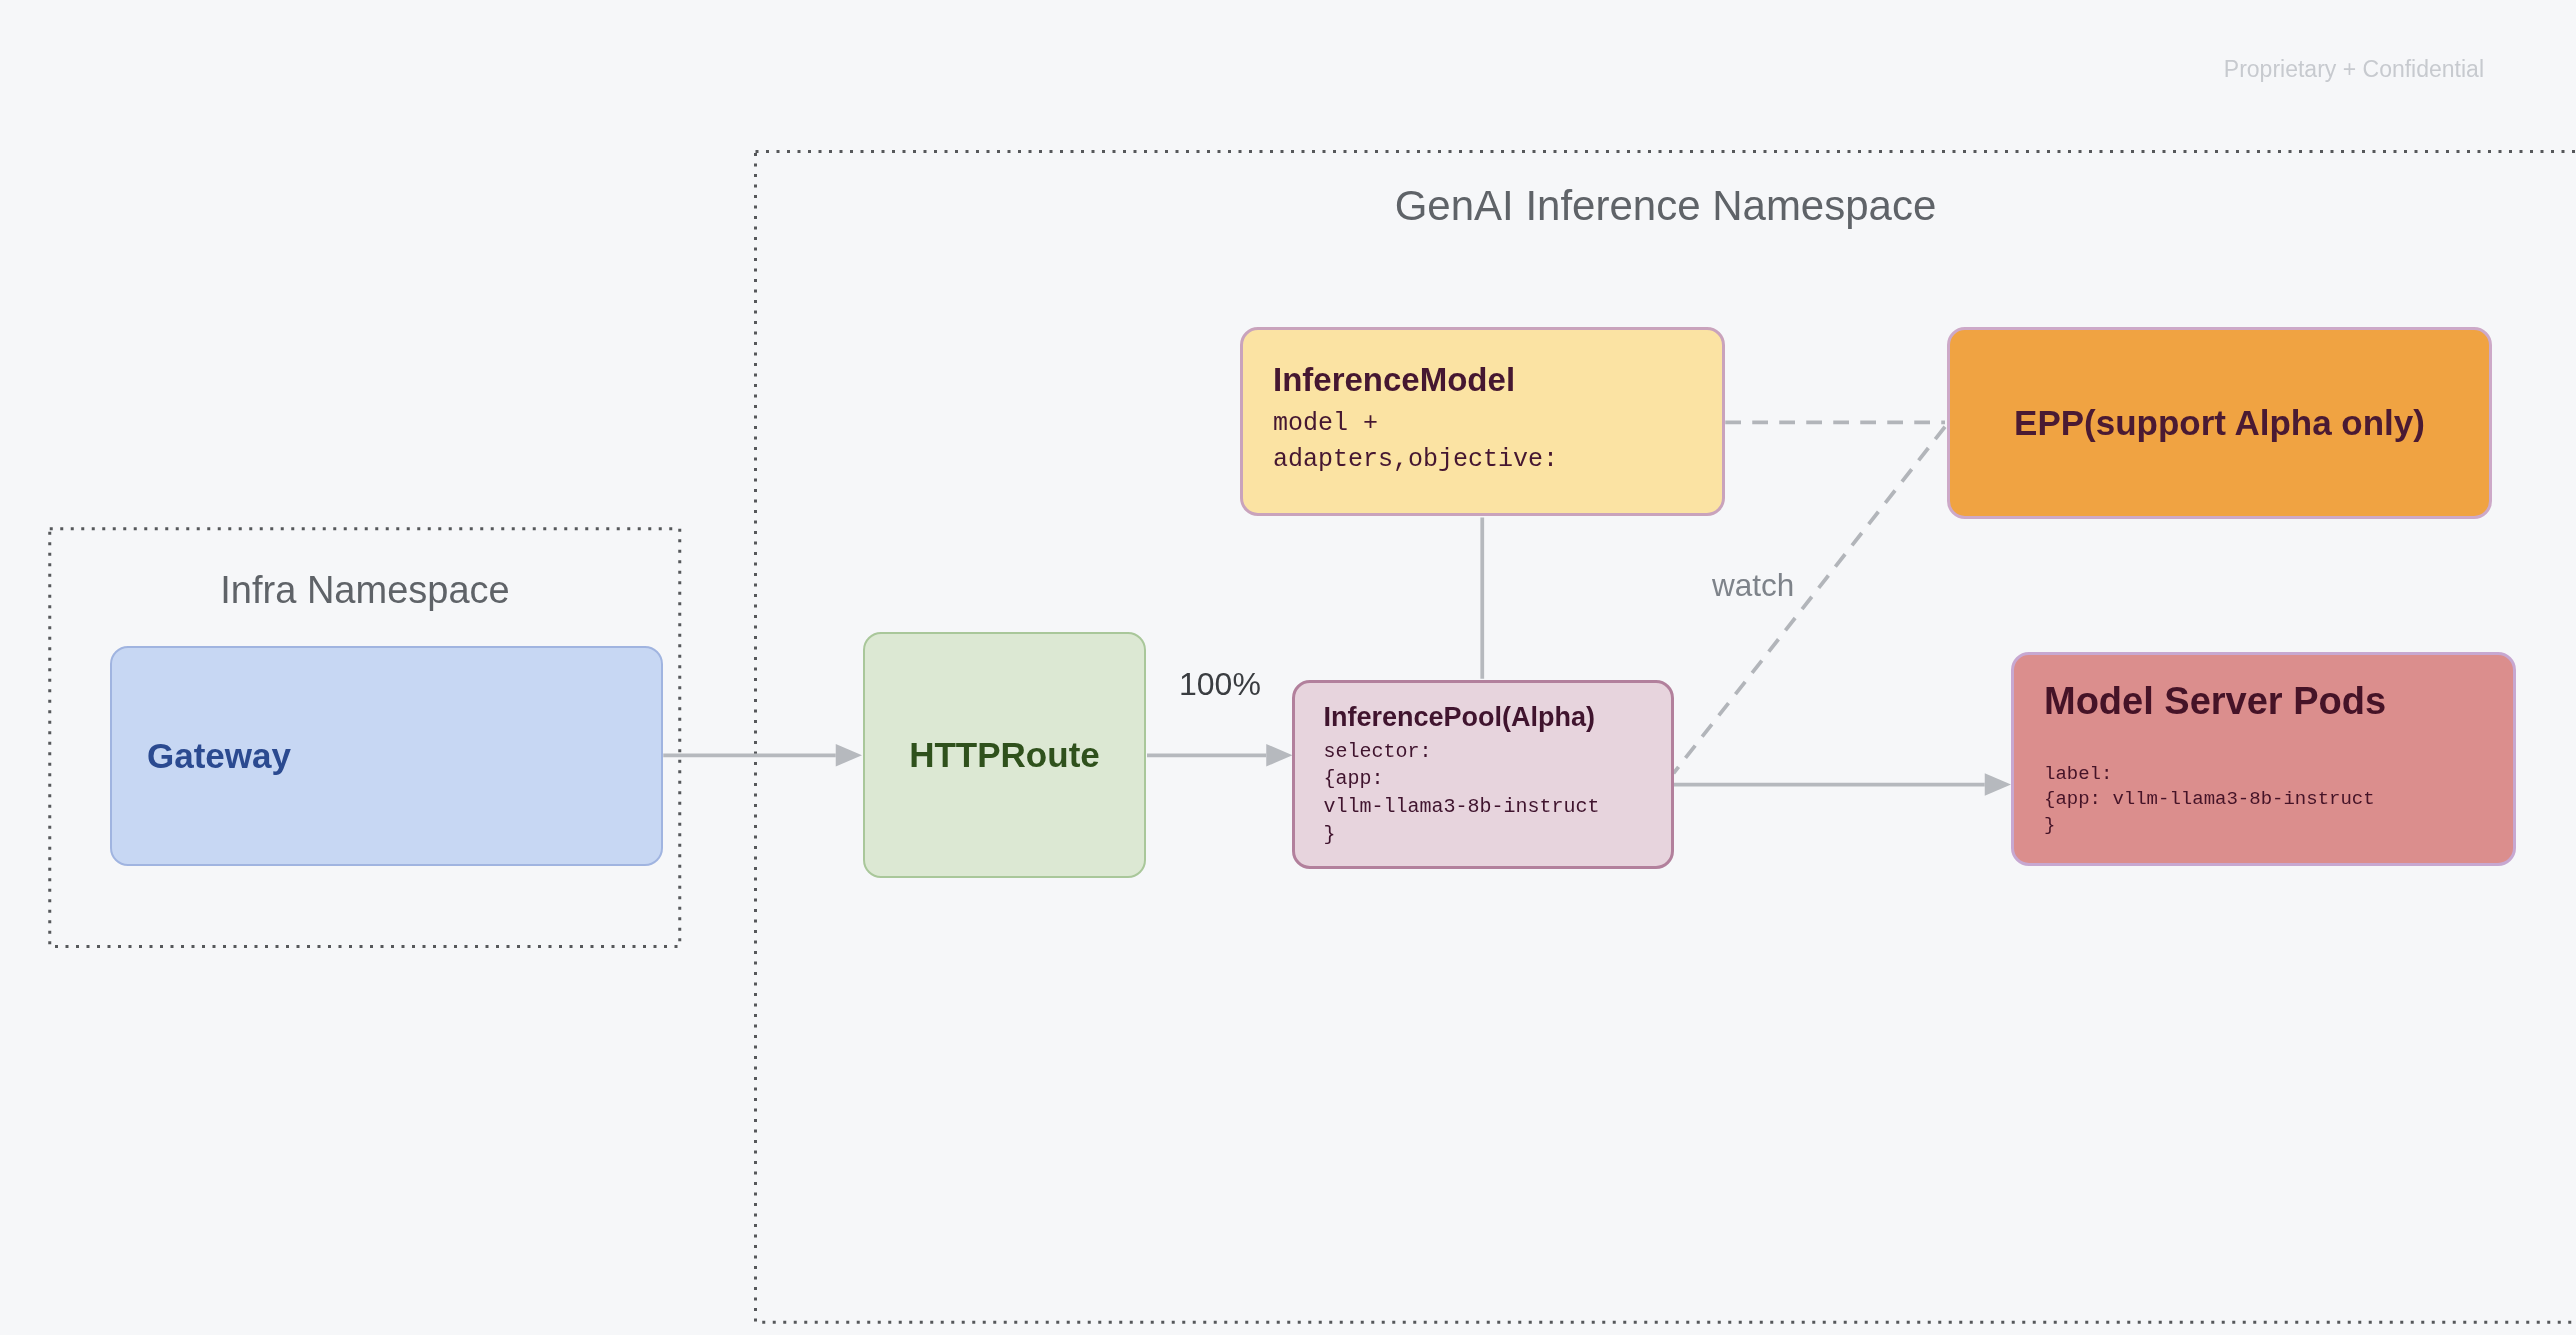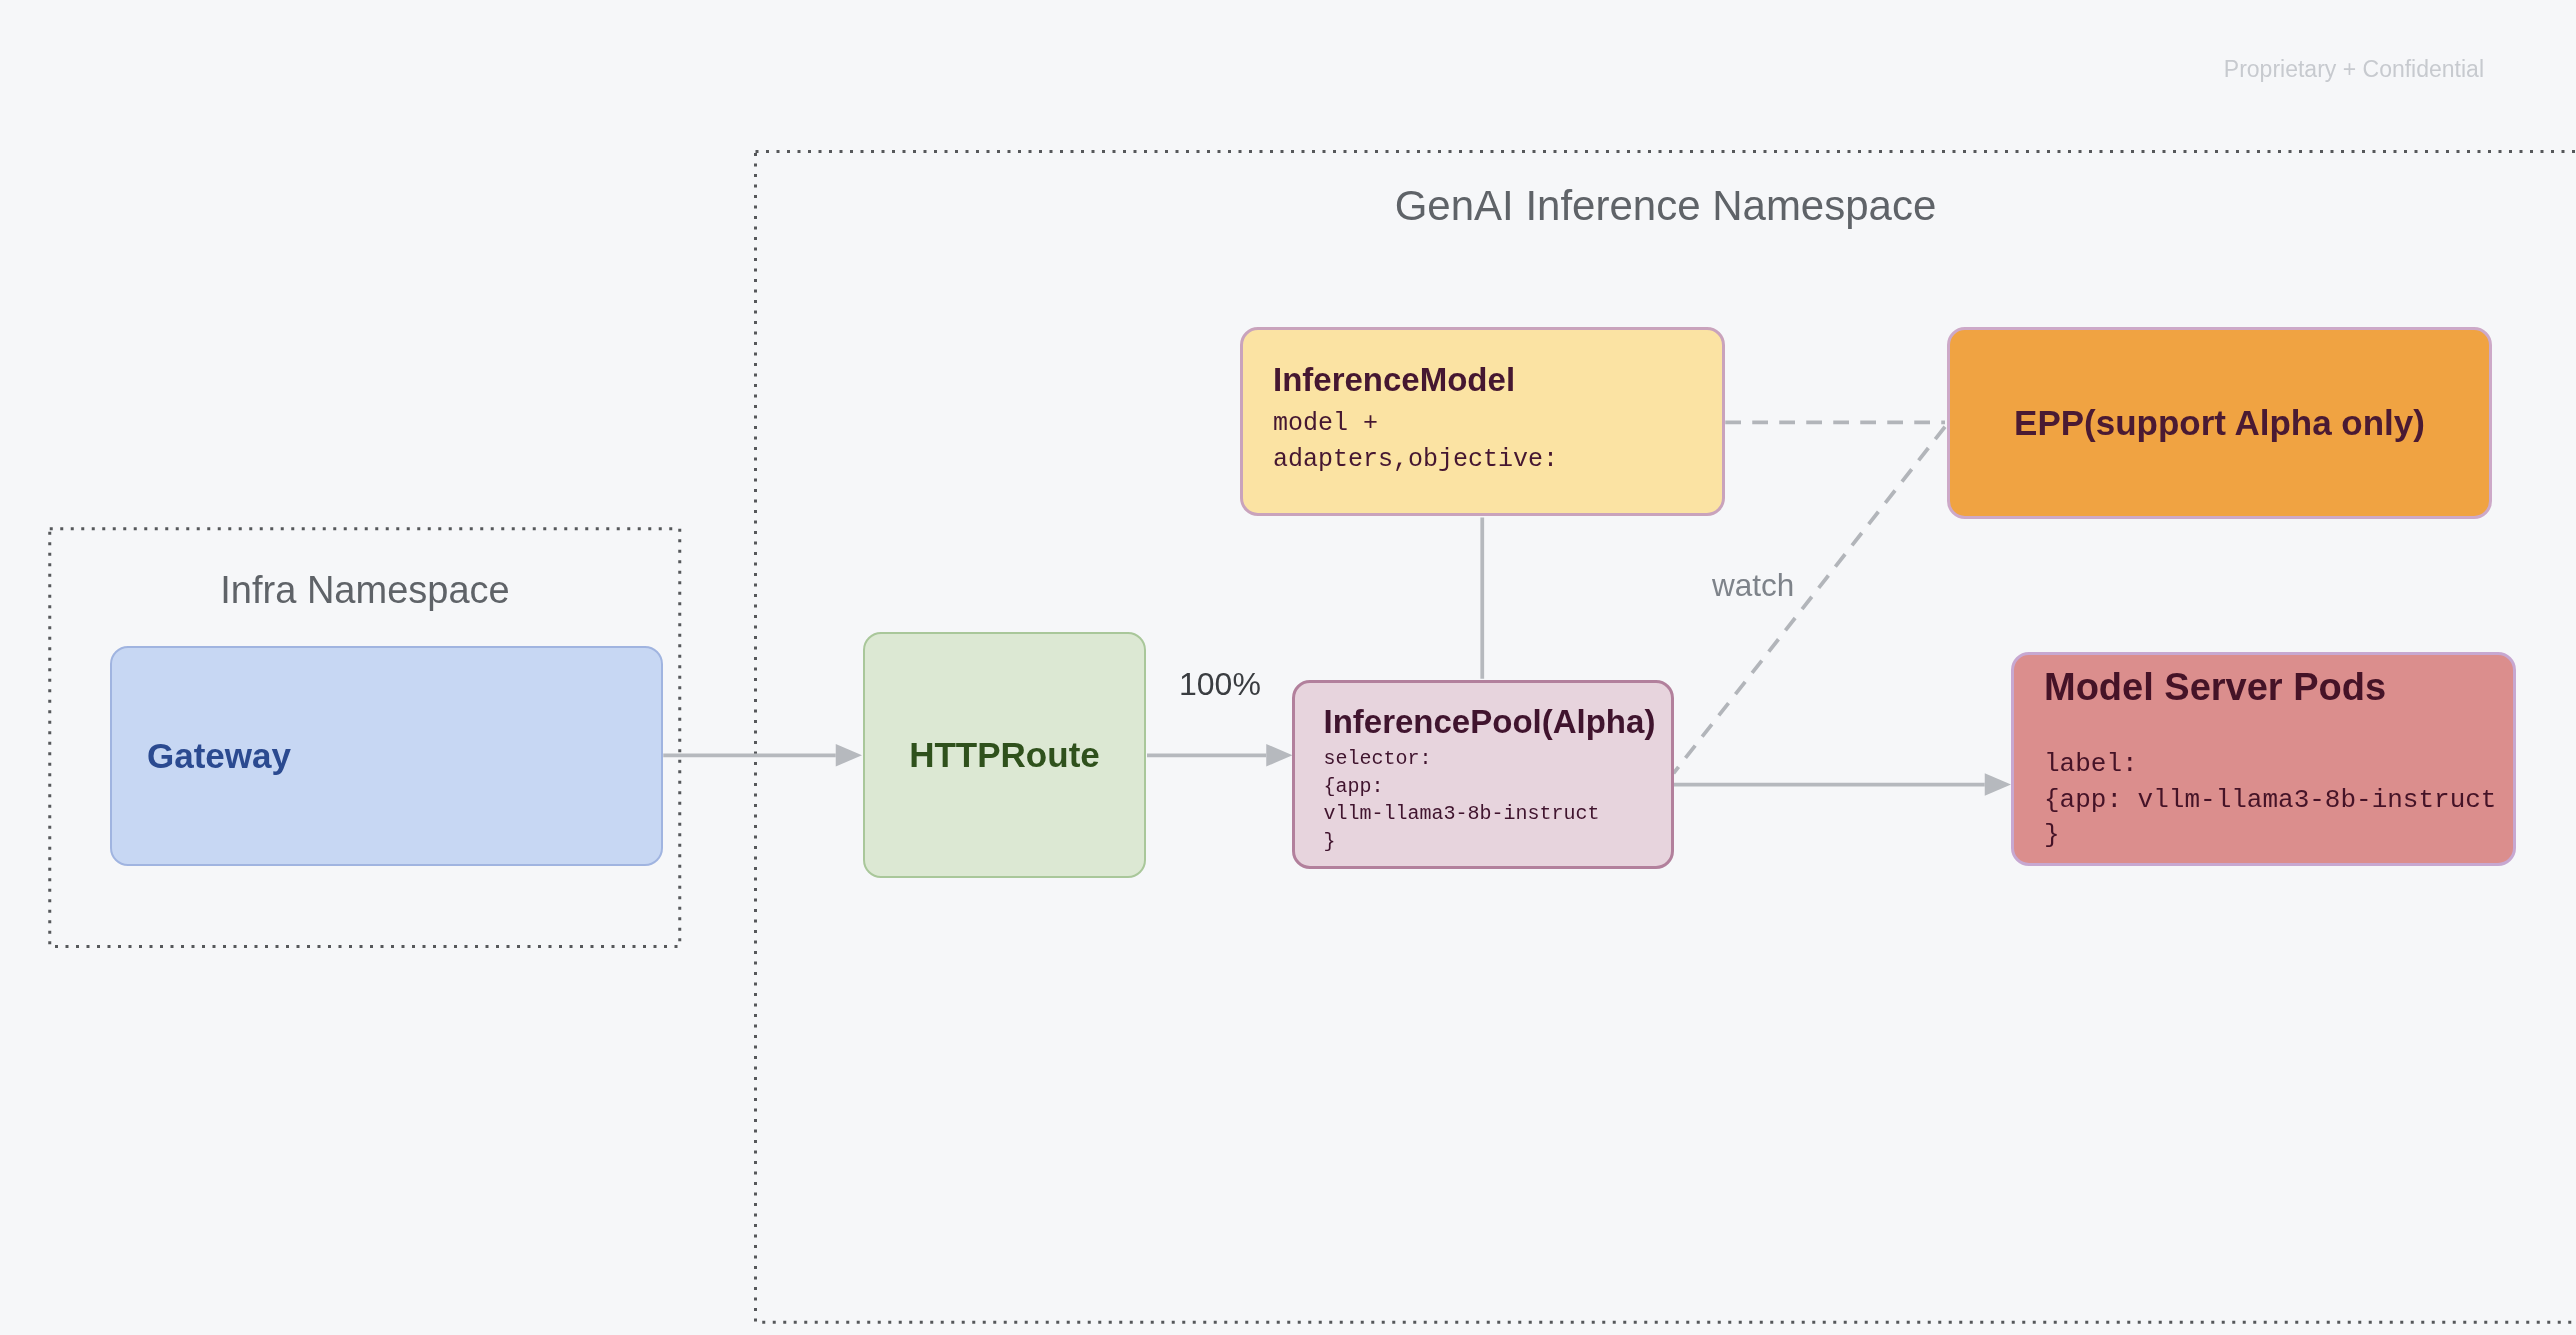--- a/index.html
+++ b/index.html
@@ -36,29 +36,29 @@
     left:1947px;top:327px;width:545px;height:192px;
     background:#f0a342;border:3px solid #cda9c8;
     display:flex;align-items:center;justify-content:center;
     font-weight:bold;font-size:35px;color:#4a1a33;white-space:nowrap;
   }
   .node-inference-pool{
     left:1292px;top:680px;width:382px;height:189px;
     background:#e7d4dd;border:3px solid #b2809c;
     padding:18px 0 0 28.5px;color:#40142e;
   }
-  .node-inference-pool .node-title{font-weight:bold;font-size:33px;line-height:1.25;margin-bottom:3px;}
+  .node-inference-pool .node-title{font-weight:bold;font-size:27px;line-height:1.25;margin-bottom:3px;}
   .node-inference-pool .code{font-family:"Liberation Mono","DejaVu Sans Mono",monospace;font-size:20px;line-height:1.38;}
   .node-model-server-pods{
     left:2011px;top:652px;width:505px;height:214px;
     background:#db8e8d;border:3px solid #c7a8d1;
     display:flex;flex-direction:column;justify-content:center;padding-left:30px;color:#451327;gap:32px;
   }
   .node-model-server-pods .node-title{font-weight:bold;font-size:38px;line-height:1.2;margin-bottom:4.5px;}
-  .node-model-server-pods .code{font-family:"Liberation Mono","DejaVu Sans Mono",monospace;font-size:26px;line-height:1.35;}
+  .node-model-server-pods .code{font-family:"Liberation Mono","DejaVu Sans Mono",monospace;font-size:19px;line-height:1.35;}
   .edge-label{position:absolute;white-space:nowrap;}
   .edge-label.pct{left:1179px;top:666px;font-size:32px;color:#3a3d41;}
   .edge-label.watch{left:1712px;top:567px;font-size:31.5px;color:#7e838a;}
   .google-partial{
     position:absolute;left:2384px;top:1326px;
     font-weight:bold;font-size:48px;color:#85888d;letter-spacing:0px;
   }
 </style>
 </head>
 <body>

